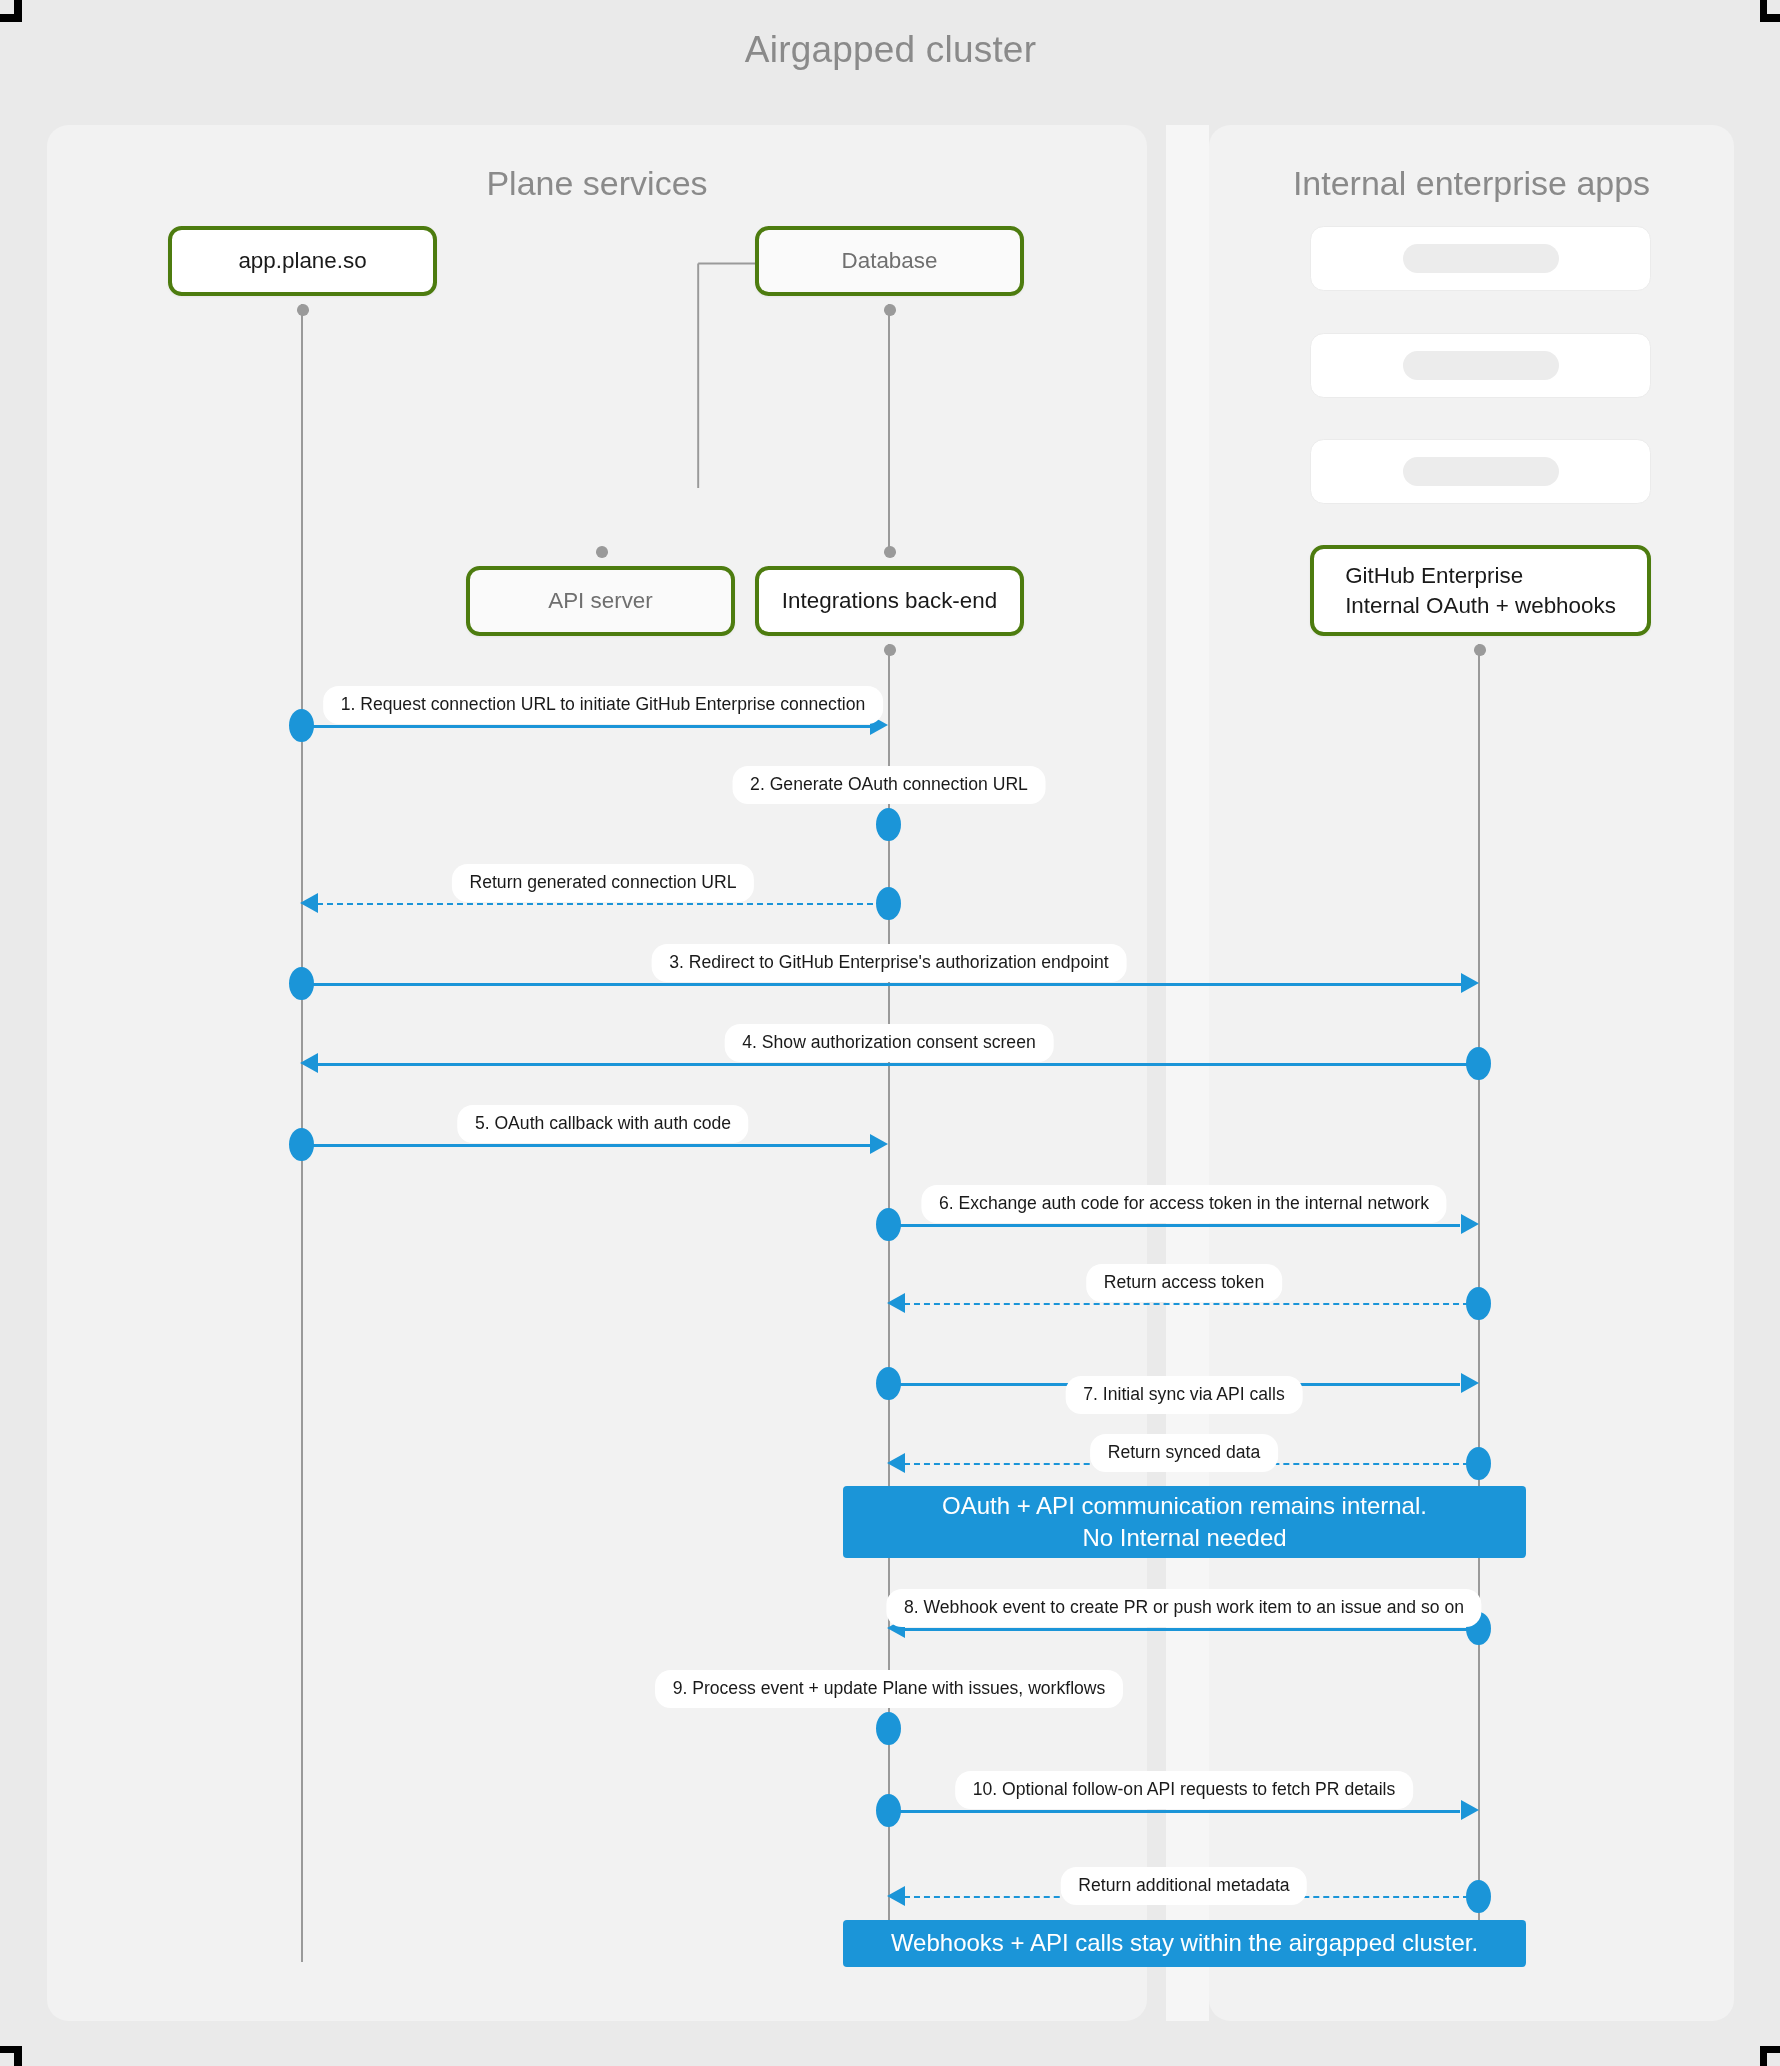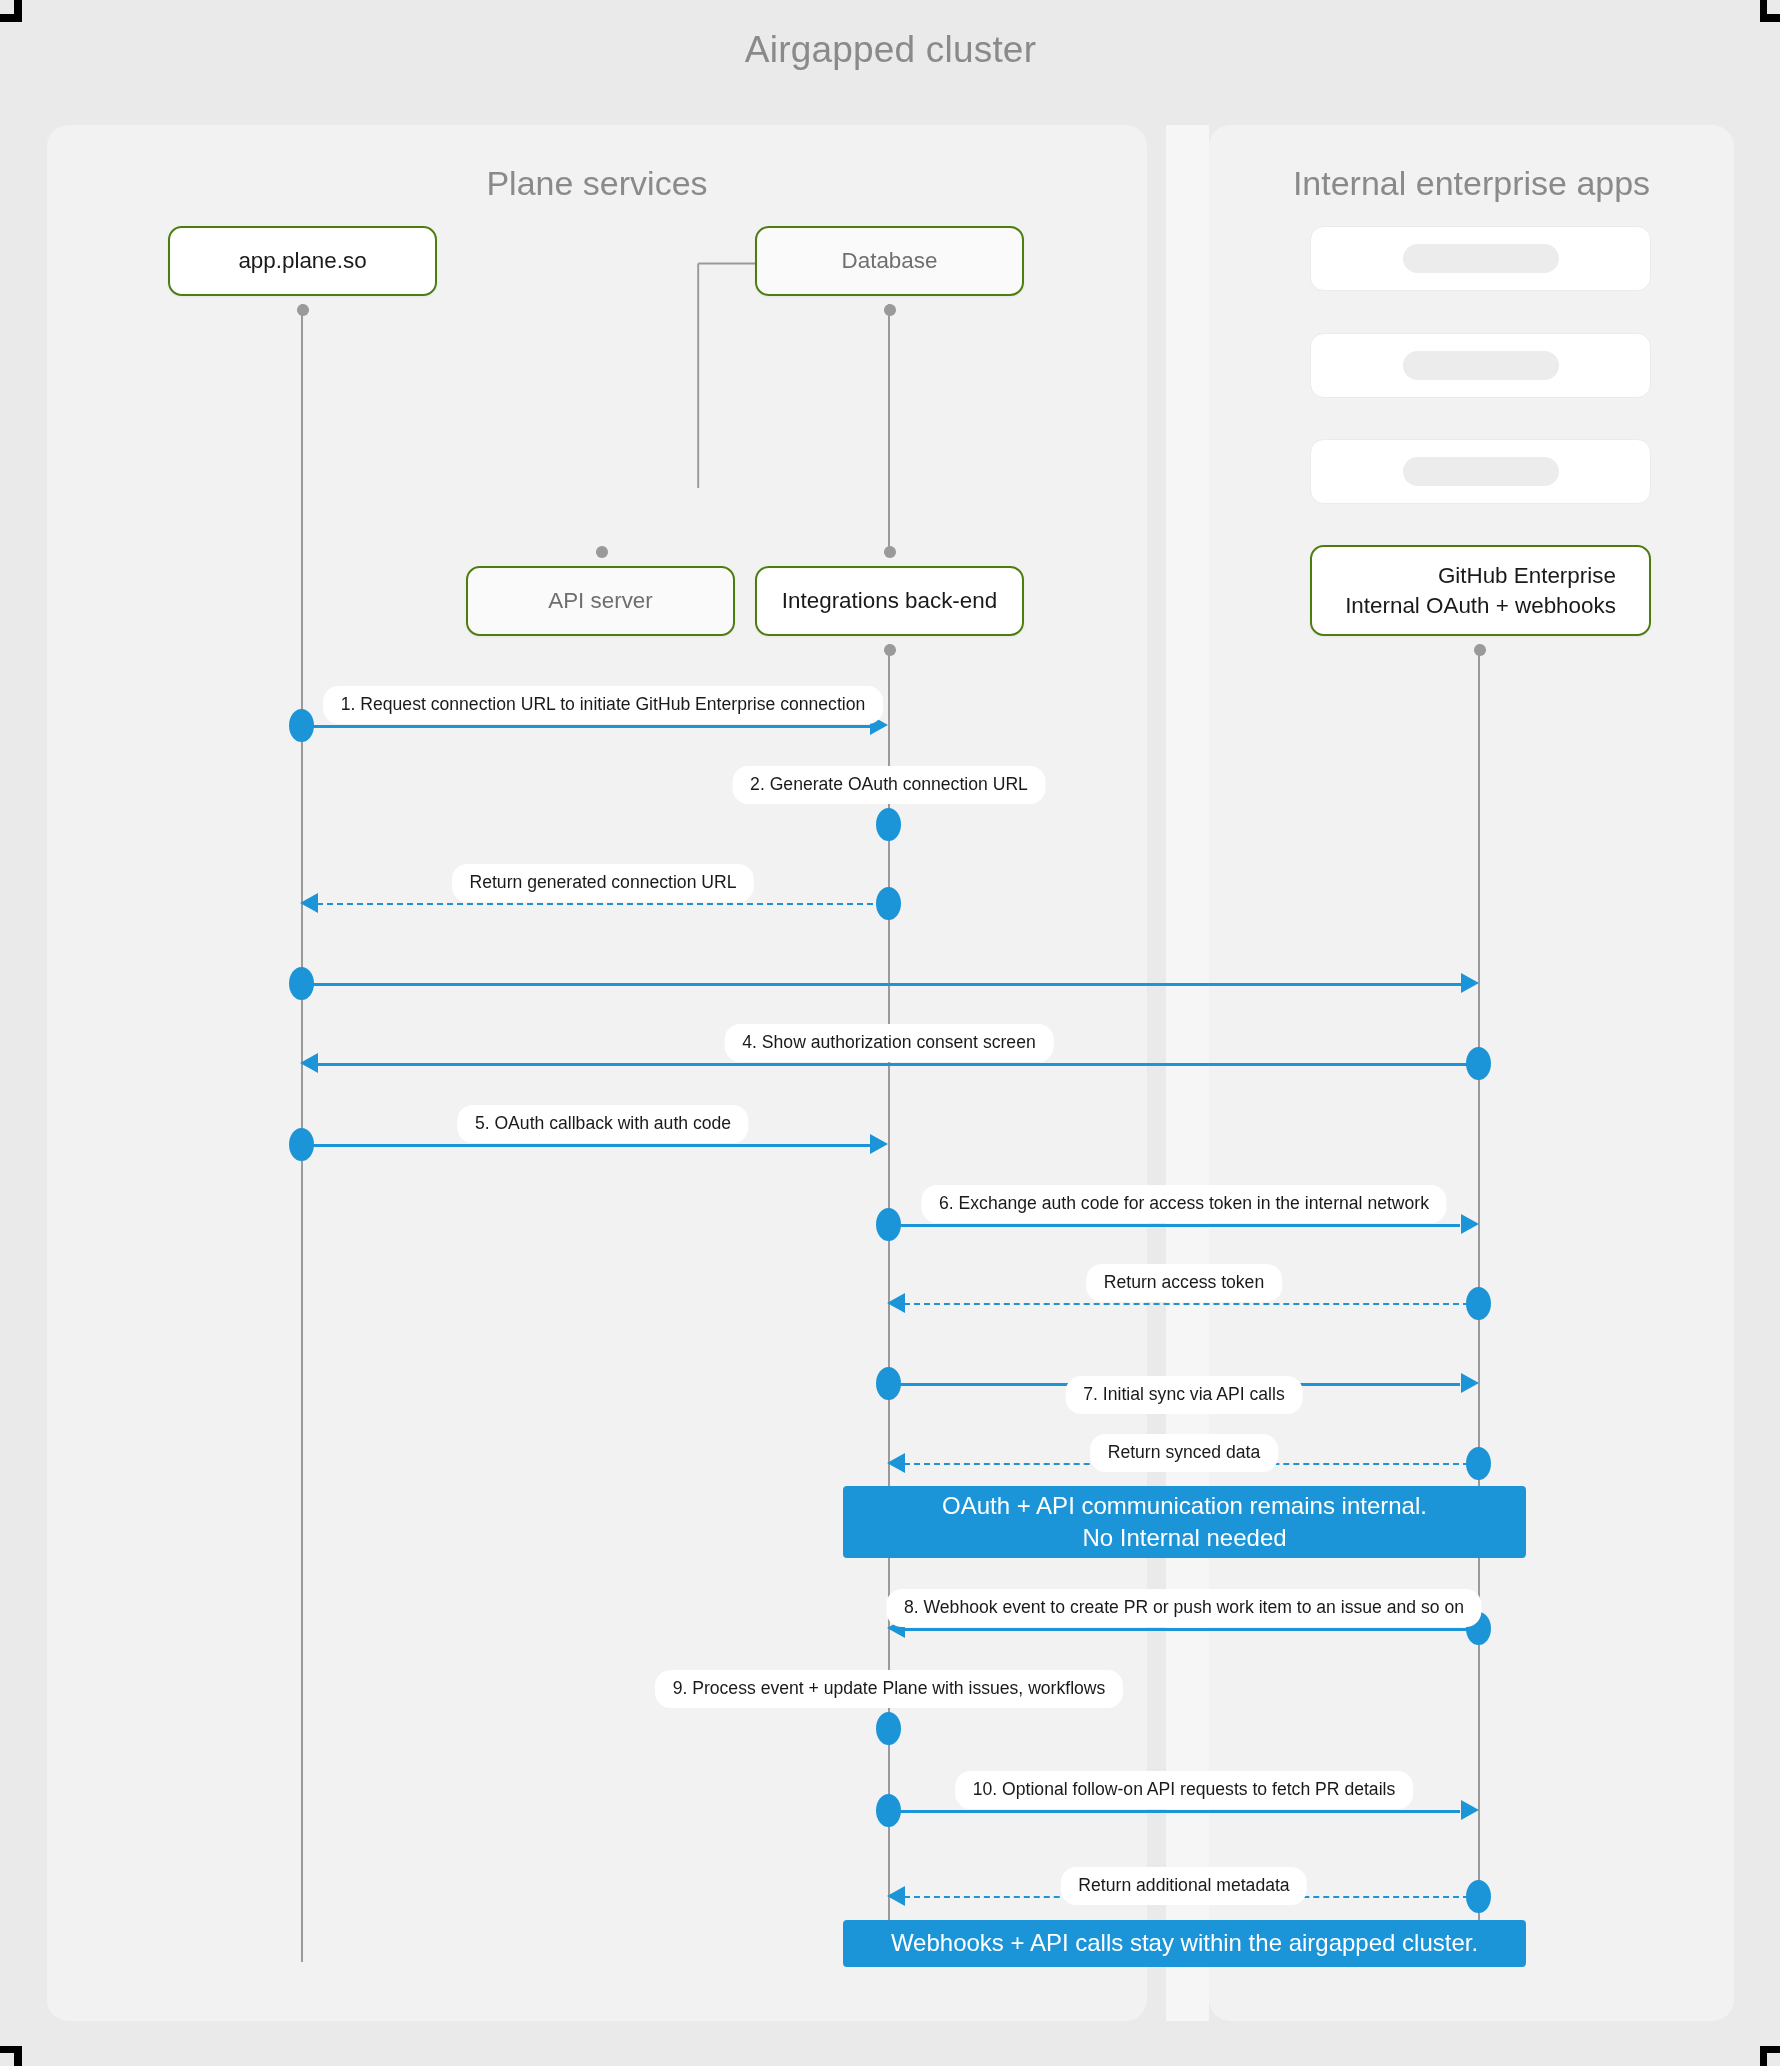--- a/index.html
+++ b/index.html
@@ -68,25 +68,25 @@
   }
   .lifeline-cap {
     position: absolute; width: 11.7px; height: 11.7px; border-radius: 50%;
     background: #9a9a9a; z-index: 3; margin-left: -4.9px;
   }
 
   
   .node {
     position: absolute;
     background: #ffffff;
-    border: 2px solid #4d7c0f;
+    border: 4px solid #4d7c0f;
     border-radius: 13.7px;
     box-shadow: 0 1px 2.9px rgba(0,0,0,0.05);
     display: flex; align-items: center; justify-content: center;
-    text-align: right;
+    text-align: left;
     z-index: 5;
     box-sizing: border-box;
   }
   .node.muted { background: #fafafa; color: #6f6f6f; }
   .node .node-label { font-size: 22.4px; color: #1a1a1a; line-height: 1.3; padding: 0 9.8px; }
   .node.muted .node-label { color: #6f6f6f; }
 
   .ghost-box {
     position: absolute;
     background: #ffffff;
@@ -245,20 +245,21 @@
   <div class="msg-label" style="left:889px; top:766px;">2. Generate OAuth connection URL</div>
 
   <div class="activation" style="left:889px; top:887px;"></div>
   <div class="msg-line dashed" style="left:317px; top:903px; width:566px;"></div>
   <div class="arrow-head left" style="left:300px; top:893px;"></div>
   <div class="msg-label" style="left:603px; top:864px;">Return generated connection URL</div>
 
   <div class="activation" style="left:302px; top:967px;"></div>
   <div class="msg-line" style="left:302px; top:983px; width:1159px;"></div>
   <div class="arrow-head right" style="left:1461px; top:973px;"></div>
+  <div class="msg-label" style="left:889px; top:944px;">3. Redirect to GitHub Enterprise's authorization endpoint</div>
 
   <div class="activation" style="left:1479px; top:1047px;"></div>
   <div class="msg-line" style="left:317px; top:1063px; width:1162px;"></div>
   <div class="arrow-head left" style="left:300px; top:1053px;"></div>
   <div class="msg-label" style="left:889px; top:1024px;">4. Show authorization consent screen</div>
 
   <div class="activation" style="left:302px; top:1128px;"></div>
   <div class="msg-line" style="left:302px; top:1144px; width:568px;"></div>
   <div class="arrow-head right" style="left:870px; top:1134px;"></div>
   <div class="msg-label" style="left:603px; top:1105px;">5. OAuth callback with auth code</div>

